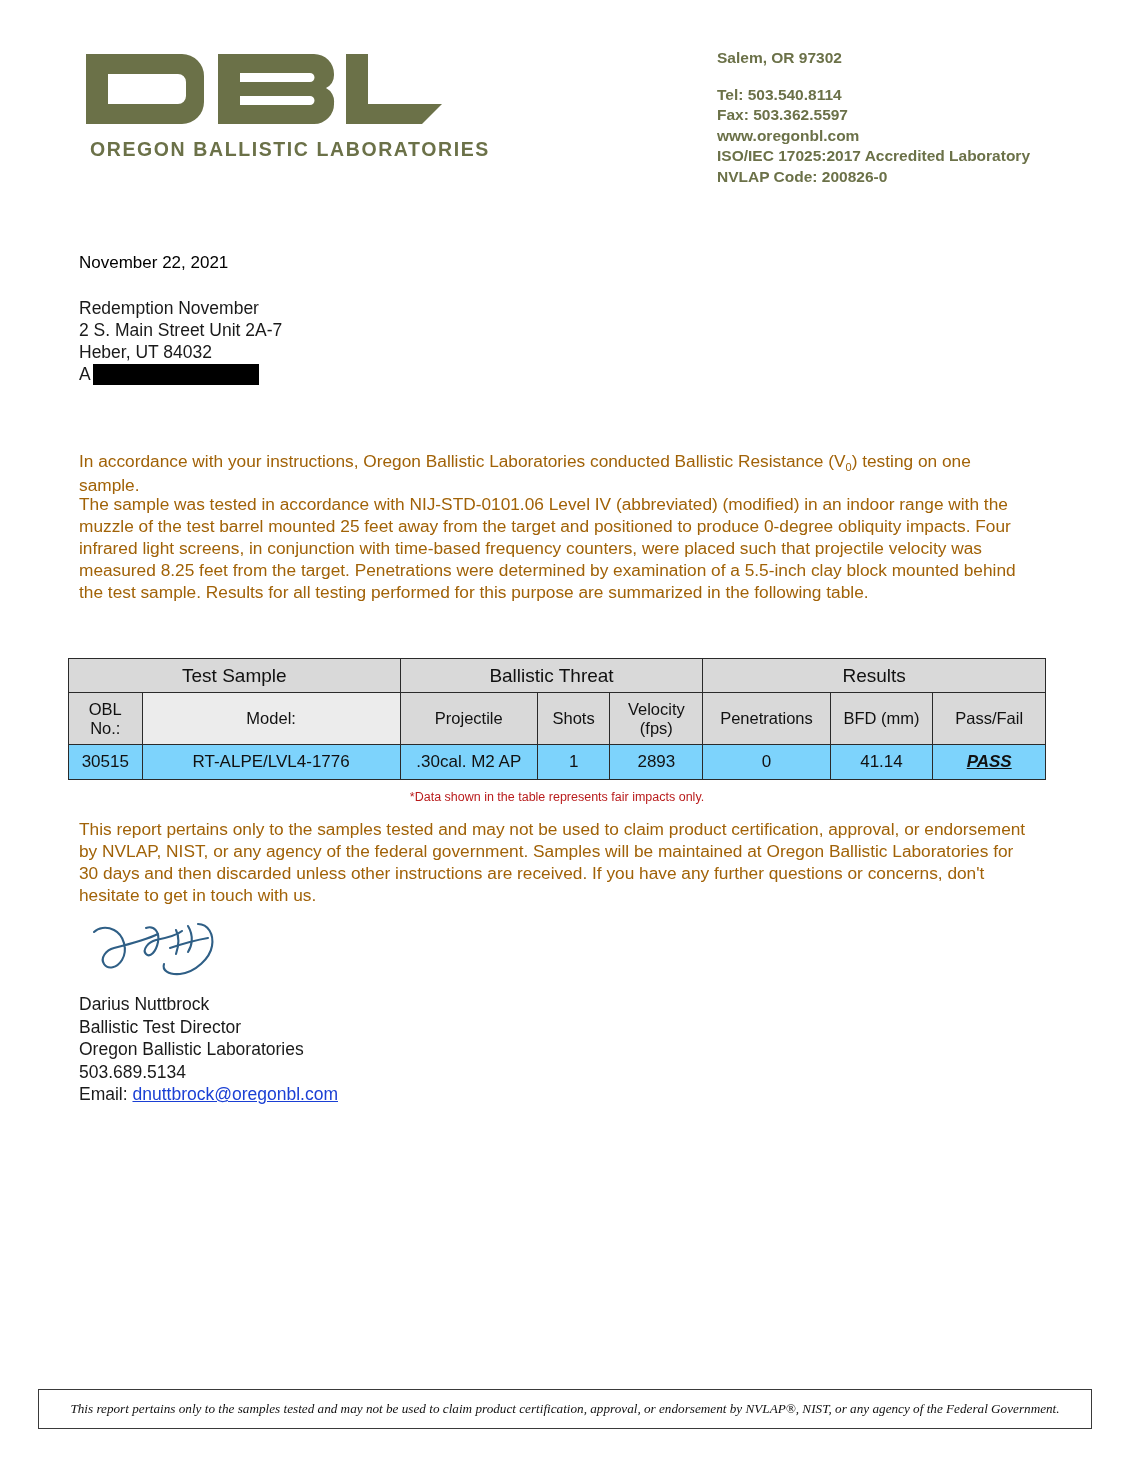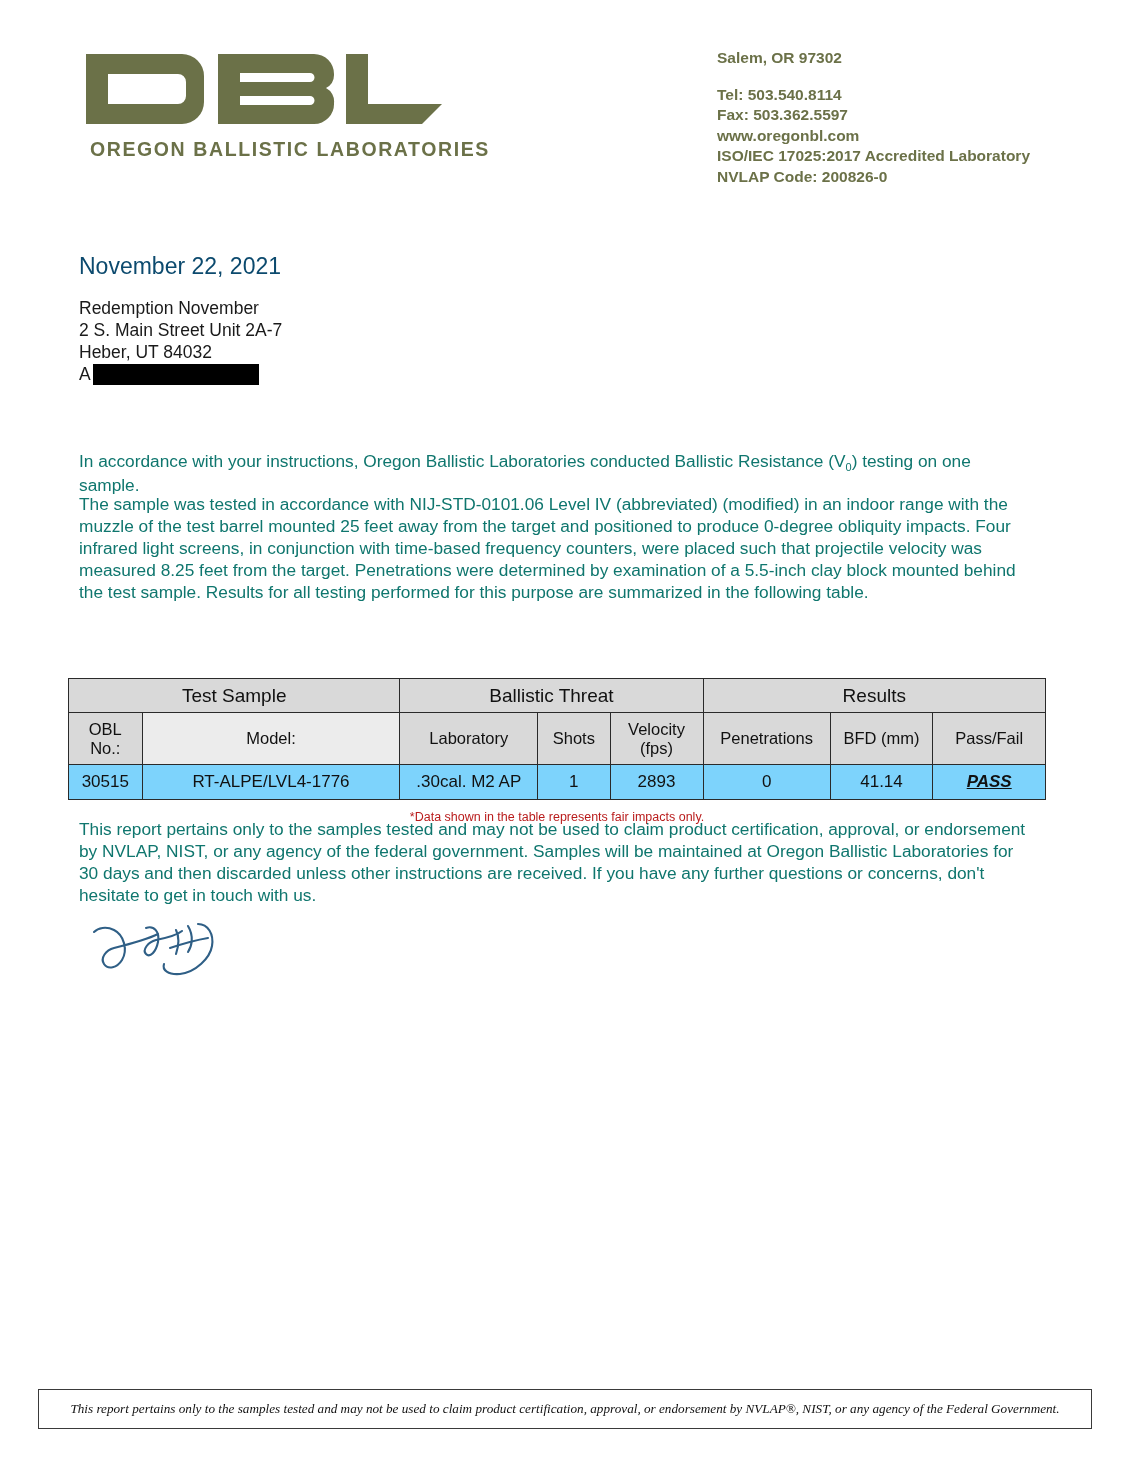--- a/index.html
+++ b/index.html
@@ -66,22 +66,22 @@
   .contact sup {
     font-size: 10px;
     vertical-align: super;
   }
 
   
   .date {
     position: absolute;
     left: 79px;
     top: 253px;
-    font-size: 23px;
-    color: #0c4a6e;
+    font-size: 17px;
+    color: #000000;
   }
   .recipient {
     position: absolute;
     left: 79px;
     top: 297px;
     font-size: 17.5px;
     line-height: 1.26;
     color: #1a1a1a;
   }
   .redacted-line {
@@ -104,35 +104,35 @@
     color: #e9e6ec;
     letter-spacing: 1px;
   }
 
   .para {
     position: absolute;
     left: 79px;
     width: 955px;
     font-size: 17.3px;
     line-height: 1.275;
-    color: #0f766e;
+    color: #a16207;
     text-align: left;
   }
   #para-intro { top: 450px; }
   #para-method { top: 493px; }
   .para sub {
     font-size: 11px;
     vertical-align: sub;
   }
 
   
   .table-wrap {
     position: absolute;
     left: 68px;
-    top: 678px;
+    top: 658px;
     width: 978px;
   }
   table.results {
     border-collapse: collapse;
     width: 978px;
     font-size: 17px;
     color: #111;
   }
   table.results th,
   table.results td {
@@ -285,21 +285,21 @@
           <th colspan="2">Test Sample</th>
           <th colspan="3">Ballistic Threat</th>
           <th colspan="3">Results</th>
         </tr>
         <tr class="sub">
           <th style="width:74px">
             <span>OBL</span><br>
             <span>No.:</span>
           </th>
           <th class="model-head" style="width:266px">Model:</th>
-          <th style="width:140px">Laboratory</th>
+          <th style="width:140px">Projectile</th>
           <th style="width:73px">Shots</th>
           <th style="width:94px">
             <span>Velocity</span><br>
             <span>(fps)</span>
           </th>
           <th style="width:128px">Penetrations</th>
           <th style="width:105px">BFD (mm)</th>
           <th style="width:114px">Pass/Fail</th>
         </tr>
       </thead>
@@ -327,18 +327,25 @@
         <path d="M10 14 C14 10 22 8 30 12 C40 17 44 32 38 42 C33 50 24 52 20 46 C16 40 22 32 30 30 C46 26 62 22 74 16"></path>
         <path d="M62 10 C70 7 76 14 74 24 C72 34 66 40 62 36 C58 32 64 24 72 22 C82 20 92 18 98 13"></path>
         <path d="M92 12 C96 20 94 30 92 36"></path>
         <path d="M104 8 C110 18 108 28 104 34"></path>
         <path d="M114 6 C124 6 130 16 128 28 C126 40 112 54 96 56 C84 57 78 52 80 46"></path>
         <path d="M86 30 C98 26 112 22 124 20"></path>
       </g>
     </svg>
   </div>
 
+  <div class="sig-block">
+    <div>Darius Nuttbrock</div>
+    <div>Ballistic Test Director</div>
+    <div>Oregon Ballistic Laboratories</div>
+    <div>503.689.5134</div>
+    <div><span>Email: </span><a href="#">dnuttbrock@oregonbl.com</a></div>
+  </div>
 
   <div class="footer-box">
     <div class="footer-text">This report pertains only to the samples tested and may not be used to claim product certification, approval, or endorsement by NVLAP®, NIST, or any agency of the Federal Government.</div>
   </div>
 
 </div>
 
 </body></html>

